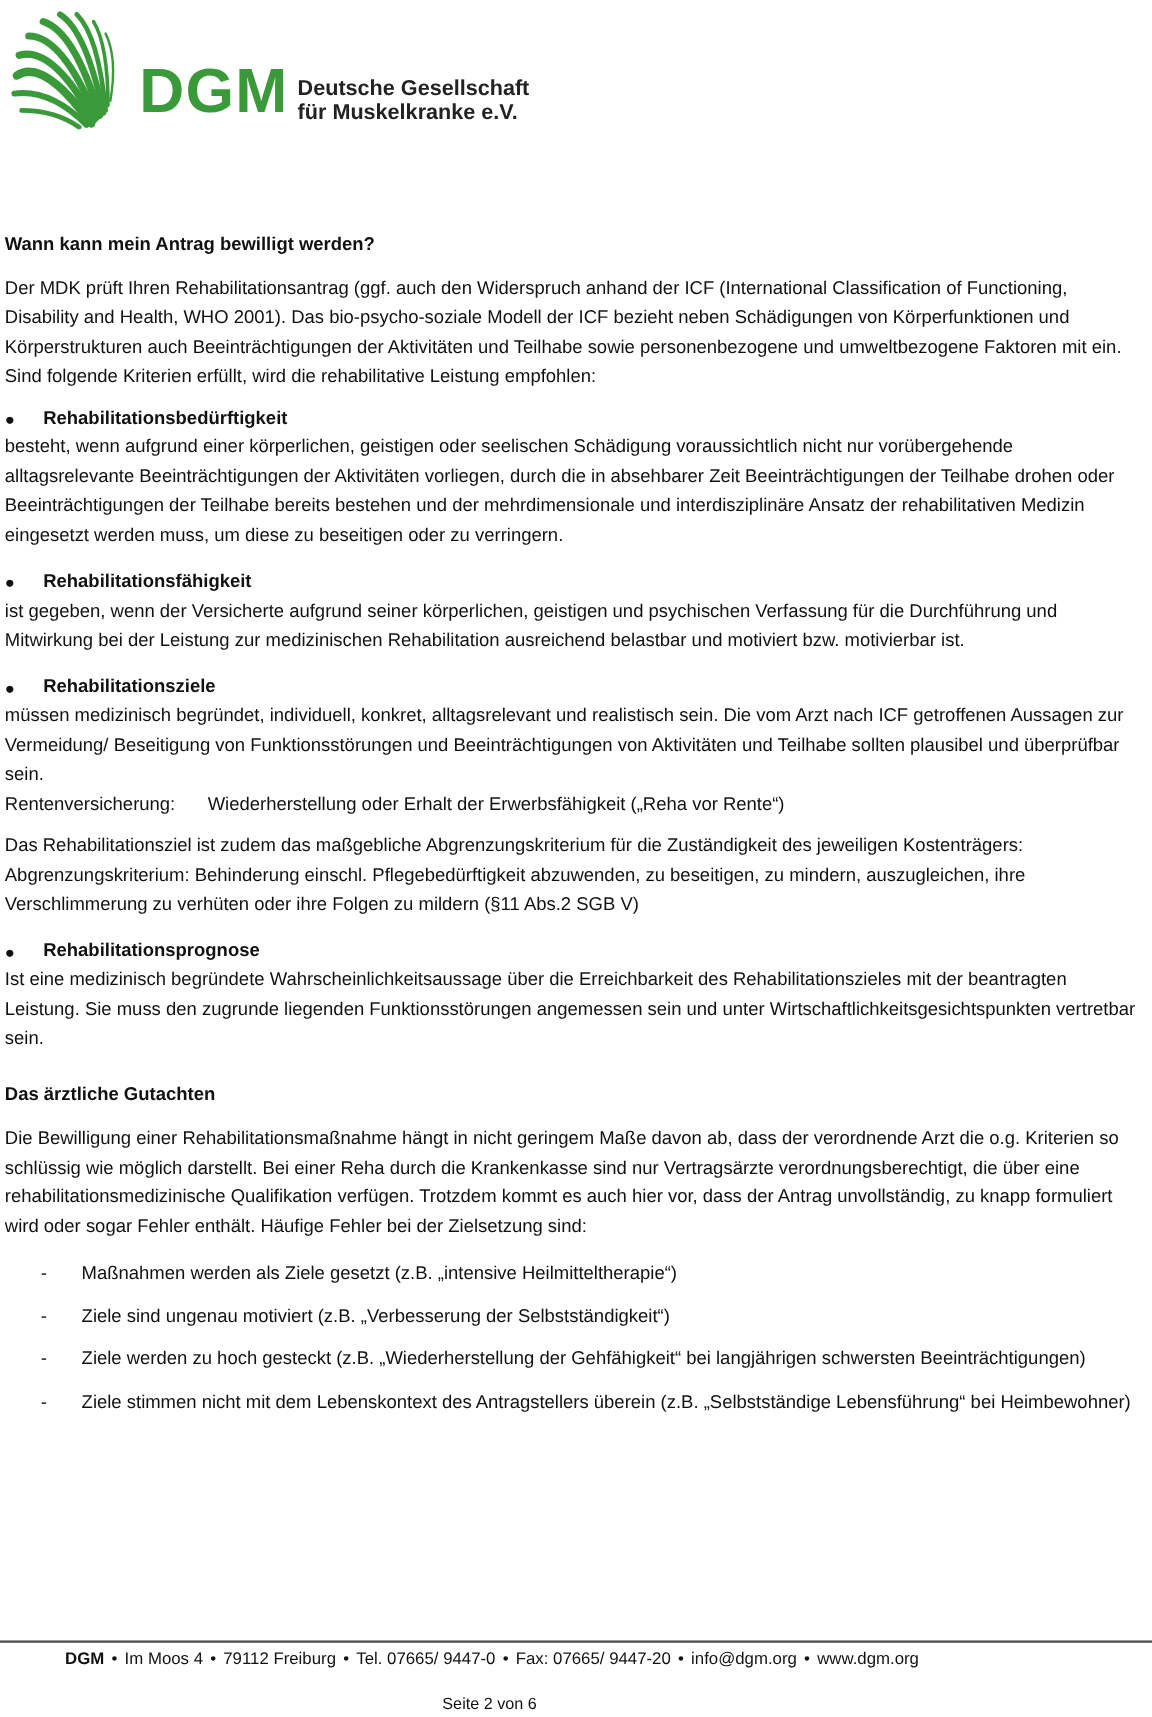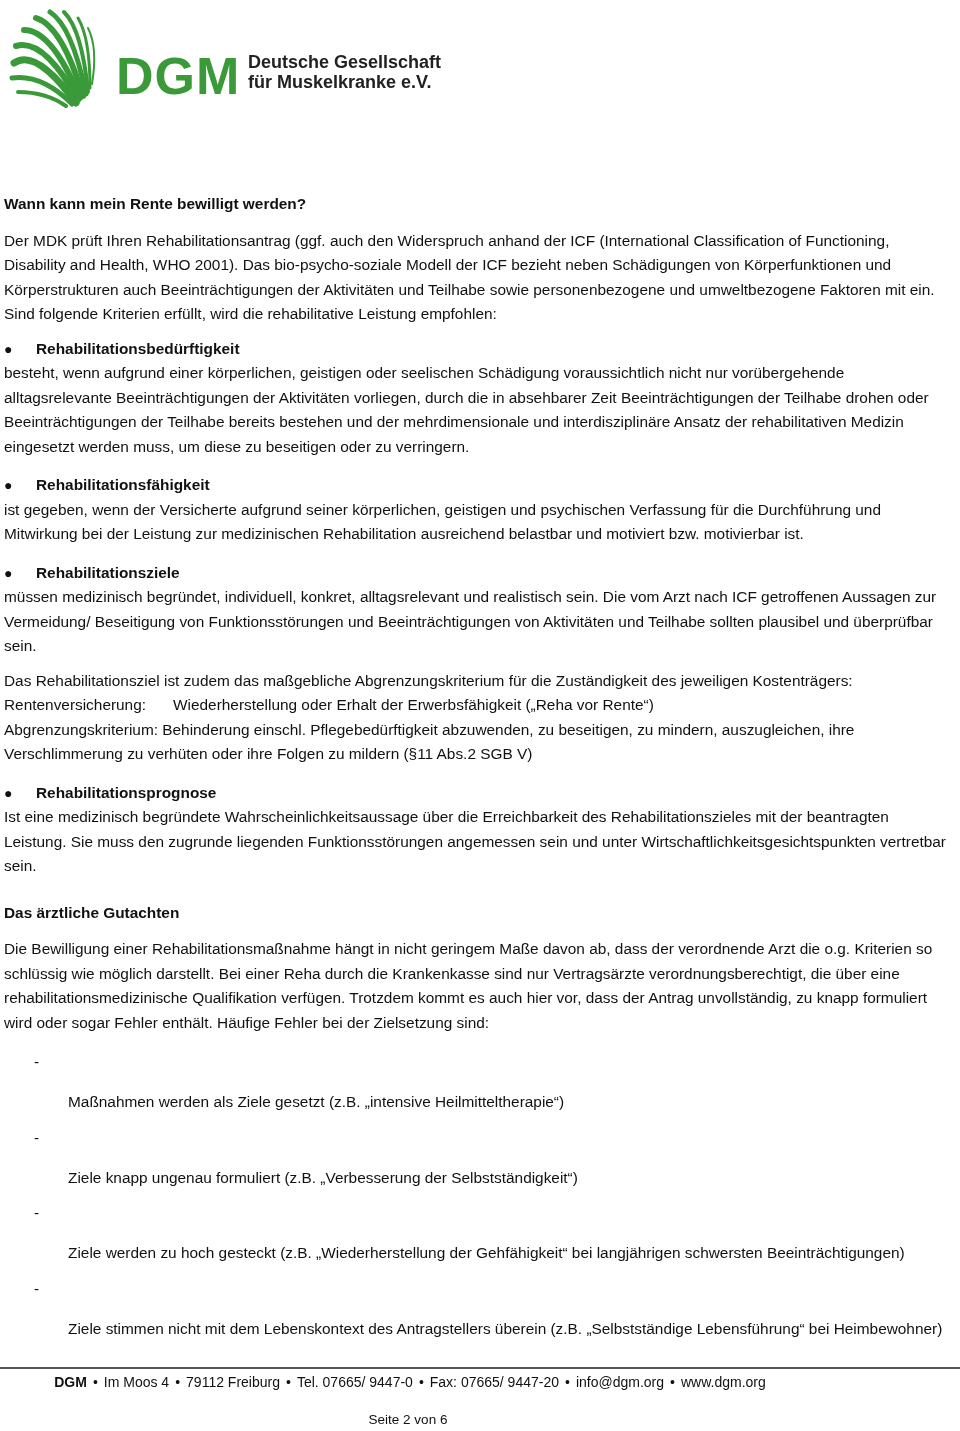--- a/index.html
+++ b/index.html
@@ -2,33 +2,33 @@
 <html><head>
 <meta charset="utf-8">
 <style>
   html, body { margin:0; padding:0; background:#ffffff; }
   body { width:960px; height:1431px; position:relative; overflow:hidden;
          font-family:"Liberation Sans", sans-serif; color:#111; }
   .logo { position:absolute; left:6px; top:8px; width:440px; height:100px; }
   .logo-mark { position:absolute; left:0; top:0; width:110px; height:100px; }
   .logo-dgm { position:absolute; left:110px; top:42px; font-size:52px; font-weight:bold;
               color:#3a9a3a; letter-spacing:1px; line-height:52px; }
-  .logo-name { position:absolute; left:242px; top:44px; font-size:18px; font-weight:bold;
+  .logo-name { position:absolute; left:242px; top:55px; font-size:18px; font-weight:bold;
                color:#222; line-height:20px; }
   .content { position:absolute; left:4px; top:192px; width:950px;
              font-size:15.4px; line-height:24.5px; }
   p { margin:0; }
   .h { font-weight:bold; }
   .u { }
   .gap { height:12px; }
   .bullet-h { display:flex; align-items:center; font-weight:bold; margin-top:10px; }
   .bullet-h .dot { width:32px; font-size:14px; }
   .dash-item { display:flex; margin-top:11px; }
   .dash-item .dash { width:64px; padding-left:30px; box-sizing:border-box; }
-  .dash-item .txt { flex:1;margin-top:40px; }
+  .dash-item .txt { flex:1; }
   .tab { display:inline-block; width:27px; }
   .footer-line { position:absolute; left:0; top:1367px; width:960px; height:2px; background:#555; }
   .footer { position:absolute; left:0; top:1374px; width:820px; text-align:center; font-size:14px; color:#111; }
   .footer .sep { margin:0 6px; }
   .pageno { position:absolute; left:0; top:1412px; width:816px; text-align:center; font-size:13.5px; }
 </style>
 </head>
 <body>
 
 <div class="logo">
@@ -47,21 +47,21 @@
     </g>
   </svg>
   <div class="logo-dgm">DGM</div>
   <div class="logo-name">
     <div>Deutsche Gesellschaft</div>
     <div>für Muskelkranke e.V.</div>
   </div>
 </div>
 
 <div class="content">
-  <p class="h">Wann kann mein Rente bewilligt werden?</p>
+  <p class="h">Wann kann mein Antrag bewilligt werden?</p>
   <div class="gap"></div>
   <p><span class="u">Der MDK prüft Ihren Rehabilitationsantrag</span><span> (ggf. auch den Widerspruch anhand der ICF (International Classification of Functioning, Disability and Health, WHO 2001). Das bio-psycho-soziale Modell der ICF bezieht neben Schädigungen von Körperfunktionen und Körperstrukturen auch Beeinträchtigungen der Aktivitäten und Teilhabe sowie personenbezogene und umweltbezogene Faktoren mit ein. Sind folgende Kriterien erfüllt, wird die rehabilitative Leistung empfohlen:</span></p>
 
   <div class="bullet-h">
       <span class="dot">●</span>
       <span>Rehabilitationsbedürftigkeit</span>
     </div>
   <p><span>besteht, wenn aufgrund einer körperlichen, geistigen oder seelischen </span><span class="u">Schädigung</span><span> voraussichtlich nicht nur vorübergehende </span><span class="u">alltagsrelevante Beeinträchtigungen der Aktivitäten</span><span> vorliegen, durch die in absehbarer Zeit </span><span class="u">Beeinträchtigungen der Teilhabe</span><span> drohen oder Beeinträchtigungen der Teilhabe bereits bestehen </span><span class="u">und der mehrdimensionale und interdisziplinäre Ansatz der rehabilitativen Medizin eingesetzt werden muss</span><span>, um diese zu beseitigen oder zu verringern.</span></p>
 
   <div class="bullet-h" style="margin-top:14px">
@@ -69,43 +69,43 @@
       <span>Rehabilitationsfähigkeit</span>
     </div>
   <p><span>ist gegeben, wenn der Versicherte aufgrund seiner körperlichen, geistigen und psychischen Verfassung für die Durchführung und Mitwirkung bei der Leistung zur medizinischen Rehabilitation </span><span class="u">ausreichend belastbar und motiviert bzw. motivierbar</span><span> ist.</span></p>
 
   <div class="bullet-h" style="margin-top:14px">
       <span class="dot">●</span>
       <span>Rehabilitationsziele</span>
     </div>
   <p><span class="u">müssen medizinisch begründet, individuell, konkret, alltagsrelevant und realistisch</span><span> sein. Die vom Arzt nach ICF getroffenen Aussagen zur Vermeidung/ Beseitigung von Funktionsstörungen und Beeinträchtigungen von Aktivitäten und Teilhabe sollten </span><span class="u">plausibel und überprüfbar</span><span> sein.</span></p>
 
+  <p><span class="u">Rentenversicherung</span>:<span class="tab"></span><span>Wiederherstellung oder Erhalt der Erwerbsfähigkeit („Reha vor Rente“)</span></p>
   <p style="margin-top:10px">Das Rehabilitationsziel ist zudem das maßgebliche Abgrenzungskriterium für die Zuständigkeit des jeweiligen Kostenträgers:</p>
-  <p><span class="u">Rentenversicherung</span>:<span class="tab"></span><span>Wiederherstellung oder Erhalt der Erwerbsfähigkeit („Reha vor Rente“)</span></p>
   <p><span class="u">Abgrenzungskriterium</span><span>: Behinderung einschl. Pflegebedürftigkeit abzuwenden, zu beseitigen, zu mindern, auszugleichen, ihre Verschlimmerung zu verhüten oder ihre Folgen zu mildern (§11 Abs.2 SGB V)</span></p>
 
   <div class="bullet-h" style="margin-top:14px">
       <span class="dot">●</span>
       <span>Rehabilitationsprognose</span>
     </div>
   <p><span>Ist eine medizinisch begründete Wahrscheinlichkeitsaussage über die </span><span class="u">Erreichbarkeit des Rehabilitationszieles mit der beantragten Leistung</span><span>. Sie muss den zugrunde liegenden Funktionsstörungen angemessen sein und unter Wirtschaftlichkeitsgesichtspunkten vertretbar sein.</span></p>
 
   <div style="height:22px"></div>
   <p class="h">Das ärztliche Gutachten</p>
   <div class="gap"></div>
   <p><span>Die Bewilligung einer Rehabilitationsmaßnahme hängt in nicht geringem Maße davon ab, dass der verordnende Arzt die o.g. Kriterien so schlüssig wie möglich darstellt. Bei einer Reha durch die Krankenkasse sind nur Vertragsärzte verordnungsberechtigt, die über eine rehabilitationsmedizinische Qualifikation verfügen. Trotzdem kommt es auch hier vor, dass der Antrag unvollständig, zu knapp formuliert wird oder sogar Fehler enthält. </span><span class="u">Häufige Fehler bei der Zielsetzung sind:</span></p>
 
   <div style="height:4px"></div>
   <div class="dash-item">
       <span class="dash">-</span>
       <span class="txt">Maßnahmen werden als Ziele gesetzt (z.B. „intensive Heilmitteltherapie“)</span>
     </div>
   <div class="dash-item">
       <span class="dash">-</span>
-      <span class="txt">Ziele knapp ungenau formuliert (z.B. „Verbesserung der Selbstständigkeit“)</span>
+      <span class="txt">Ziele sind ungenau motiviert (z.B. „Verbesserung der Selbstständigkeit“)</span>
     </div>
   <div class="dash-item">
       <span class="dash">-</span>
       <span class="txt">Ziele werden zu hoch gesteckt (z.B. „Wiederherstellung der Gehfähigkeit“ bei langjährigen schwersten Beeinträchtigungen)</span>
     </div>
   <div class="dash-item">
       <span class="dash">-</span>
       <span class="txt">Ziele stimmen nicht mit dem Lebenskontext des Antragstellers überein (z.B. „Selbstständige Lebensführung“ bei Heimbewohner)</span>
     </div>
 </div>

